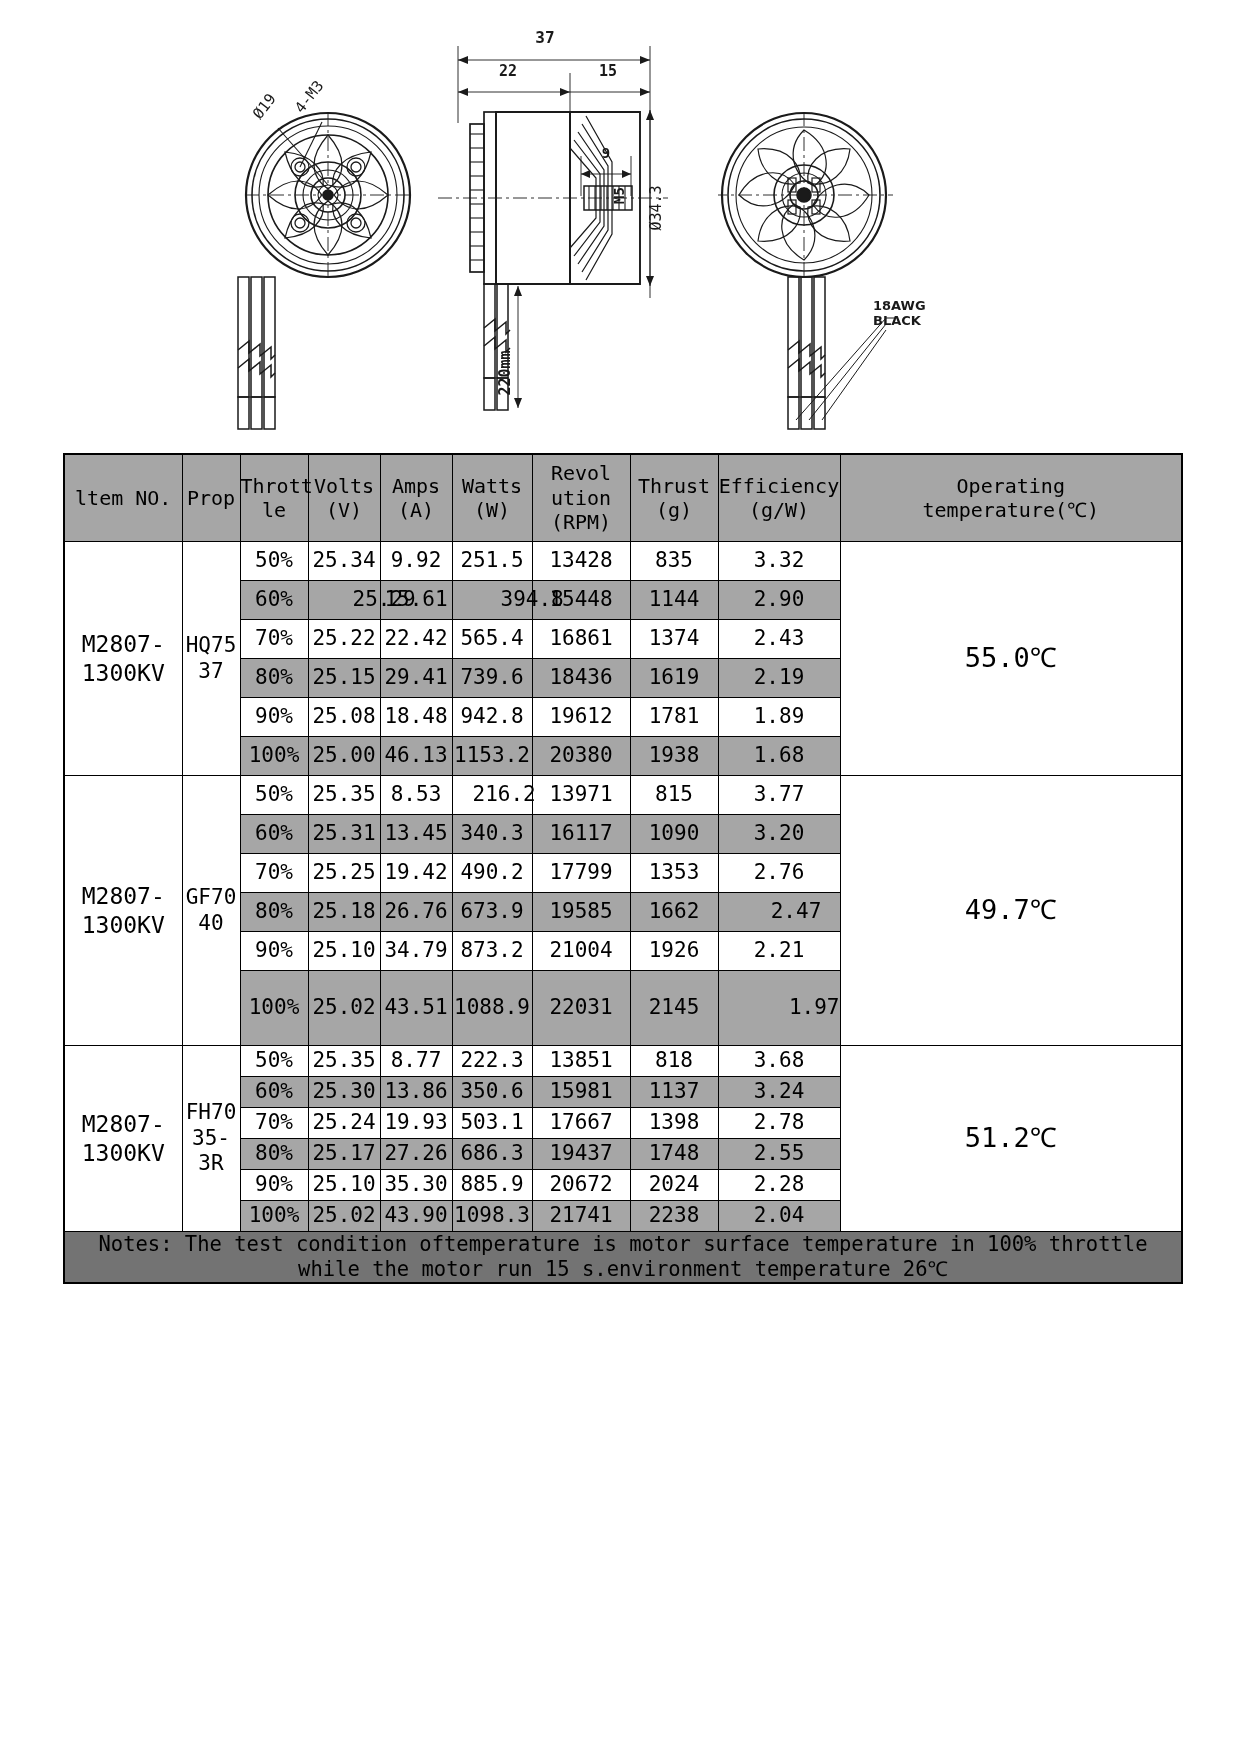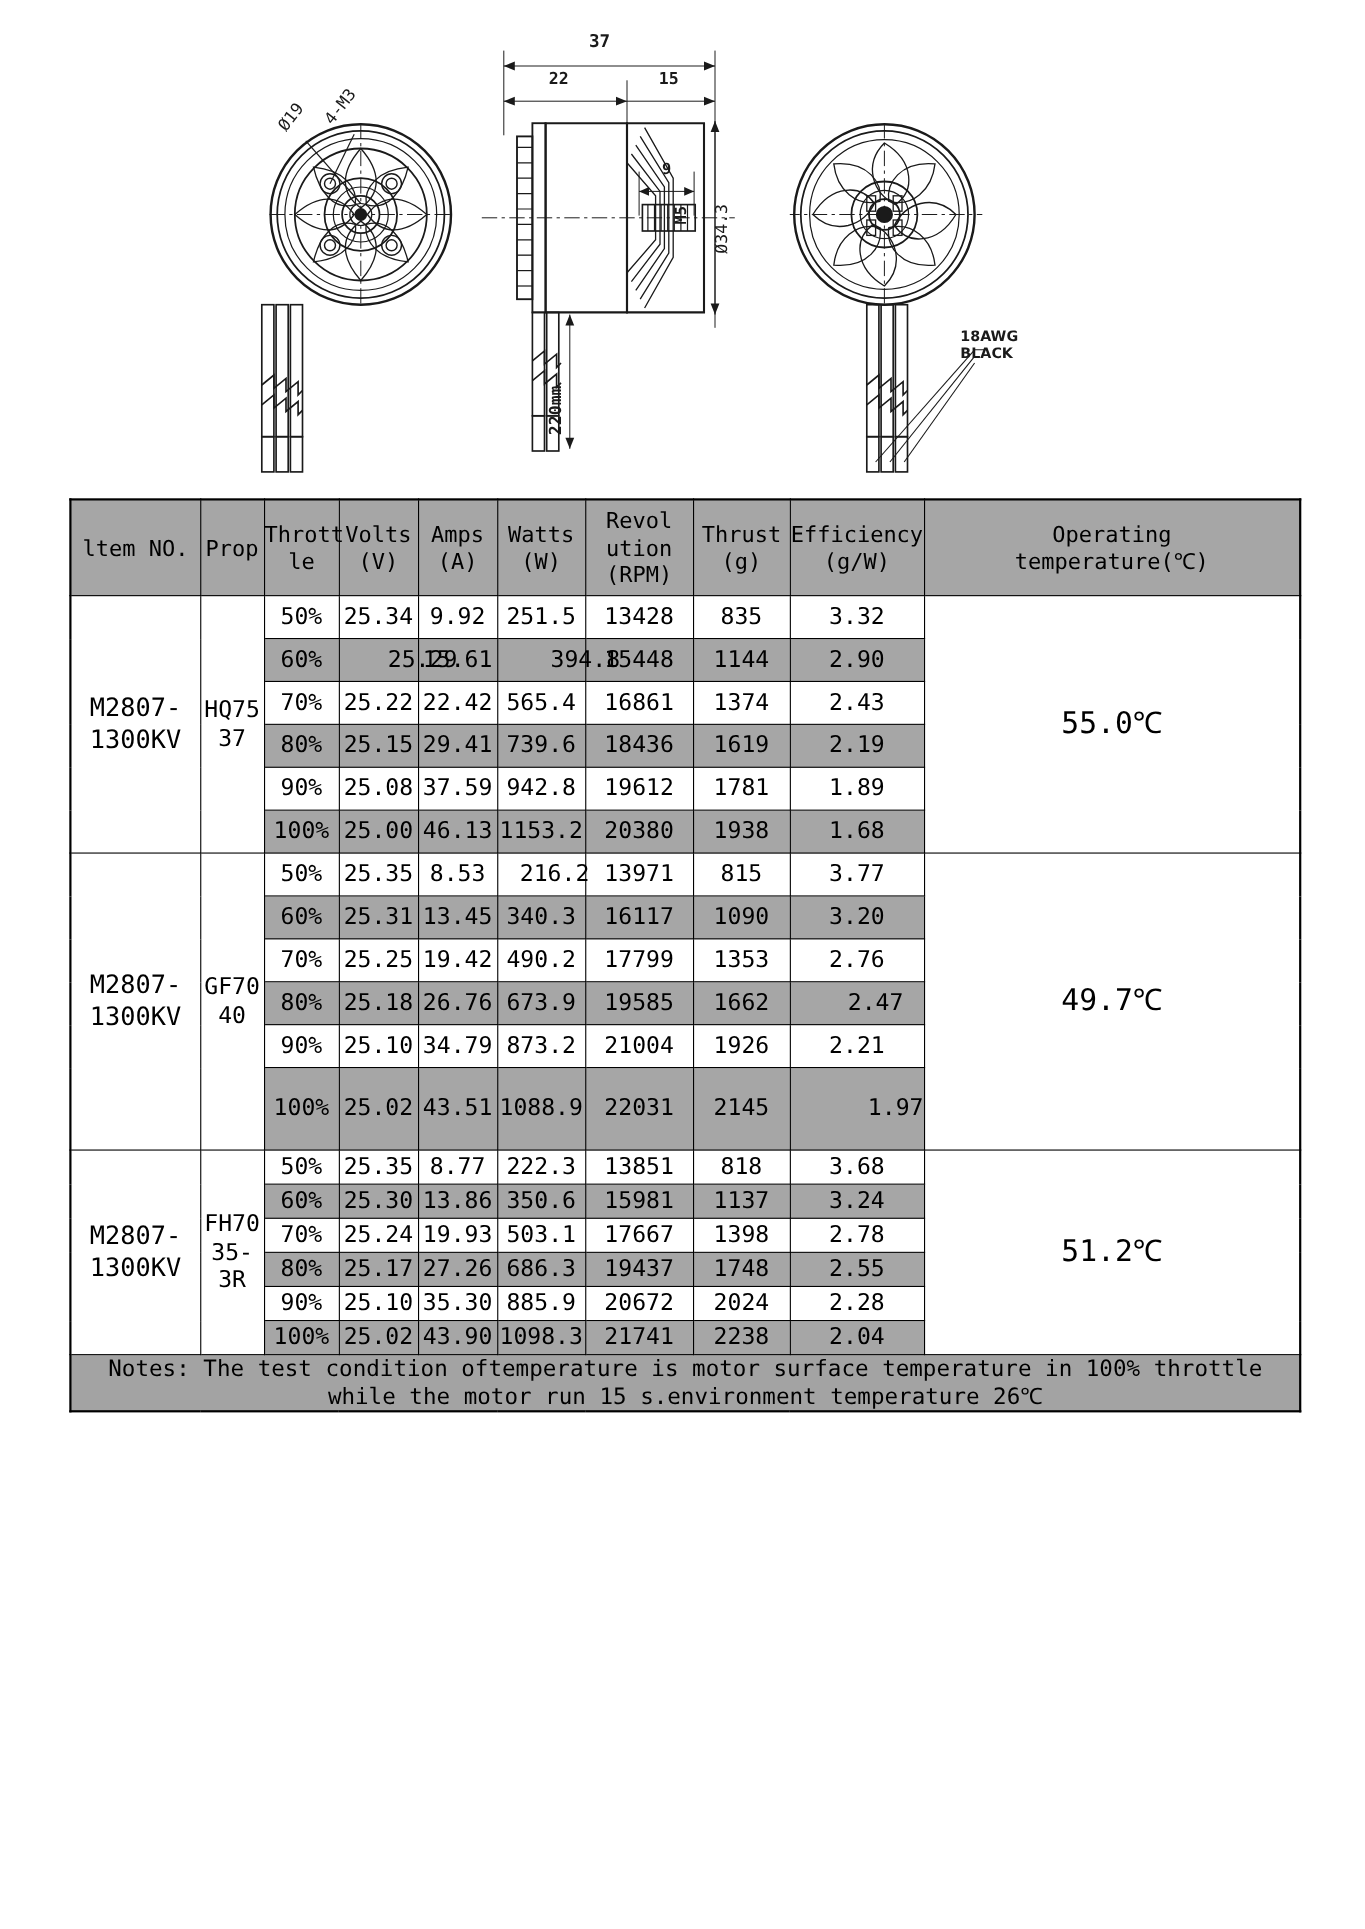--- a/index.html
+++ b/index.html
@@ -24,21 +24,21 @@
   }
   thead th{background:#a6a6a6;font-size:20px;padding:6px 1px;}
   .hdr-sub{display:block;}
   tbody td{font-size:21px;height:38px;}
   td.shade{background:#a6a6a6;}
   td.plain{background:#ffffff;}
   td.itemcell,td.propcell,td.tempcell{background:#ffffff;font-size:22px;line-height:1.5;}
   td.itemcell{font-size:23px;}
   td.propcell{font-size:21px;}
   td.tempcell{font-size:27px;}
-  .notes{background:#a3a3a3;font-size:20.5px;text-align:left;padding:7px 9px 9px 9px;line-height:1.45;}
+  .notes{background:#737373;font-size:20.5px;text-align:left;padding:7px 9px 9px 9px;line-height:1.45;}
   .outerborder{border:2.5px solid #000;}
 
   col.c-item{width:118px}
   col.c-prop{width:58px}
   col.c-thr{width:68px}
   col.c-volt{width:72px}
   col.c-amp{width:72px}
   col.c-watt{width:80px}
   col.c-rpm{width:98px}
   col.c-thrust{width:88px}
@@ -360,21 +360,21 @@
             <td class="shade" style="height: 38px;">25.15</td>
             <td class="shade" style="height: 38px;">29.41</td>
             <td class="shade" style="height: 38px;">739.6</td>
             <td class="shade" style="height: 38px;">18436</td>
             <td class="shade" style="height: 38px;">1619</td>
             <td class="shade" style="height: 38px;">2.19</td>
           </tr>
           <tr>
             <td class="plain" style="height: 38px;">90%</td>
             <td class="plain" style="height: 38px;">25.08</td>
-            <td class="plain" style="height: 38px;">37.59</td>
+            <td class="plain" style="height: 38px;">18.48</td>
             <td class="plain" style="height: 38px;">942.8</td>
             <td class="plain" style="height: 38px;">19612</td>
             <td class="plain" style="height: 38px;">1781</td>
             <td class="plain" style="height: 38px;">1.89</td>
           </tr>
           <tr>
             <td class="shade" style="height: 38px;">100%</td>
             <td class="shade" style="height: 38px;">25.00</td>
             <td class="shade" style="height: 38px;">46.13</td>
             <td class="shade" style="height: 38px;">1153.2</td>

